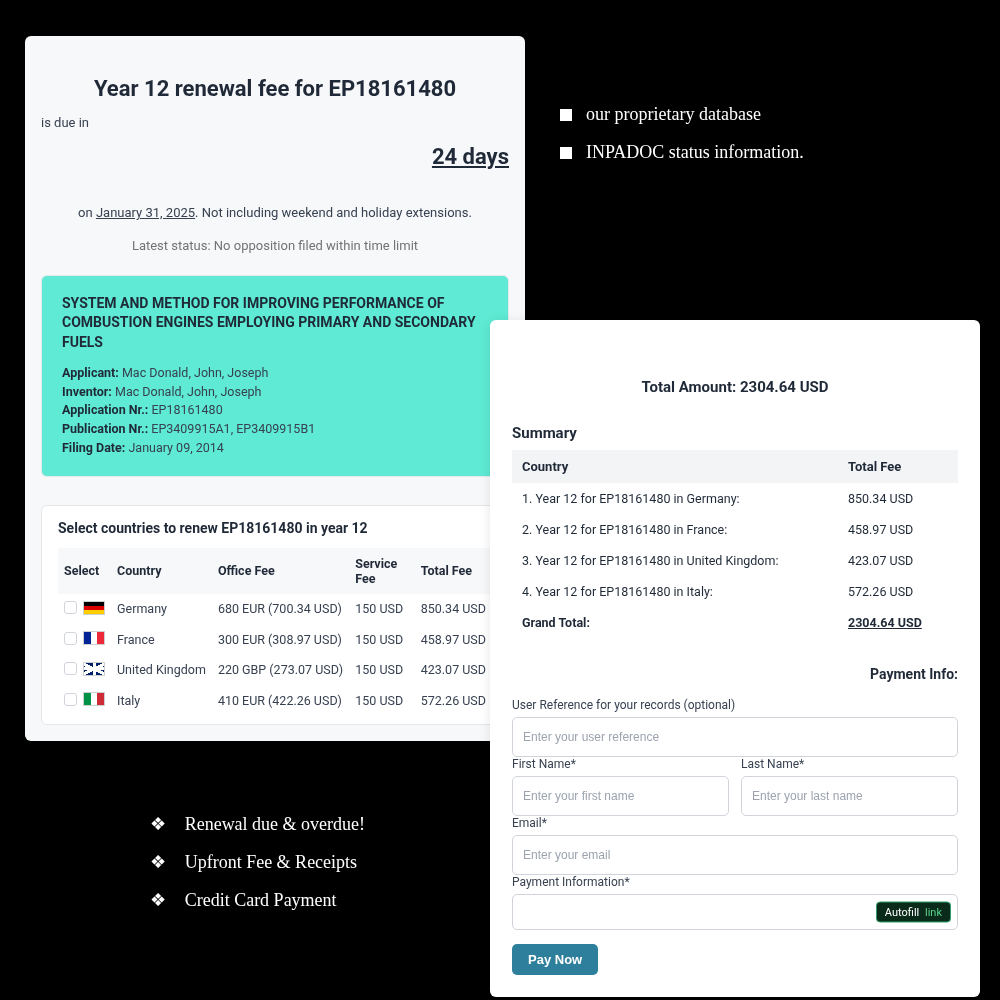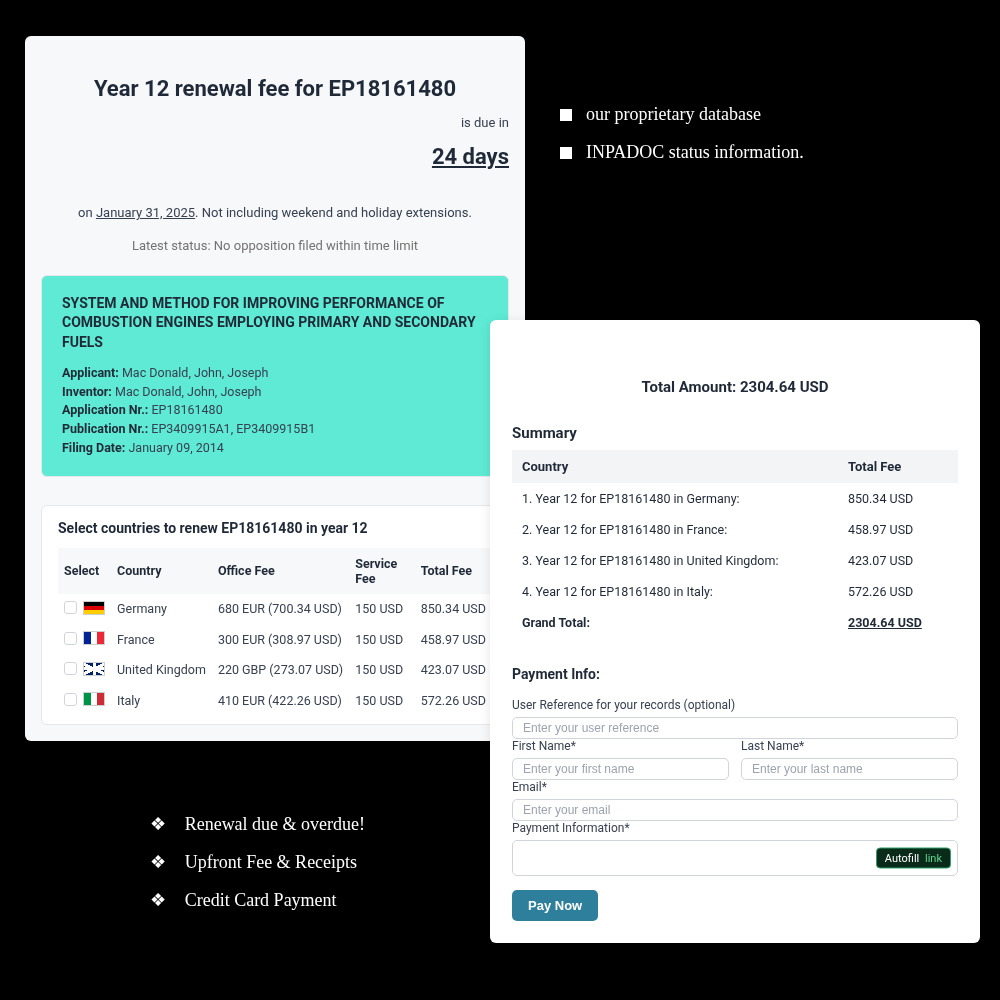--- a/index.html
+++ b/index.html
@@ -23,21 +23,21 @@
     box-shadow: 0 2px 6px rgba(0,0,0,0.06);
   }
   .card-left h1 {
     text-align: center;
     font-size: 22px;
     font-weight: 700;
     color: #1f2937;
     margin-bottom: 14px;
   }
   .due-in {
-    text-align: right;
+    text-align: left;
     font-size: 13px;
     color: #374151;
     margin-bottom: 14px;
   }
   .days {
     text-align: right;
     font-size: 22px;
     font-weight: 700;
     text-decoration: underline;
     color: #1f2937;
@@ -158,26 +158,26 @@
   .summary-table thead th {
     text-align: left; font-weight: 700; background: #f3f4f6;
     padding: 9px 10px; color: #1f2937; font-size: 13px;
   }
   .summary-table thead th:last-child { width: 120px; }
   .summary-table tbody td { padding: 8px 10px; color: #1f2937; }
   .summary-table .grand td { font-weight: 700; }
   .summary-table .grand td:last-child { text-decoration: underline; }
 
   .payinfo-h {
-    text-align: left; font-weight: 700; font-size: 14px;
+    text-align: right; font-weight: 700; font-size: 14px;
     margin: 28px 0 16px 0;
   }
   .form-label { font-size: 12px; color: #374151; margin-bottom: 5px; display:block; }
   .form-input {
-    width: 100%; height: 22px;
+    width: 100%; height: 40px;
     border: 1px solid #d1d5db; border-radius: 5px;
     padding: 0 10px; background: #fff;
     font-size: 12px; color: #9ca3af;
   }
   .form-input::placeholder { color: #9ca3af; }
   .form-row { }
   .form-2col { display: flex; gap: 12px; }
   .form-2col > div { flex: 1; }
 
   .pay-box {

